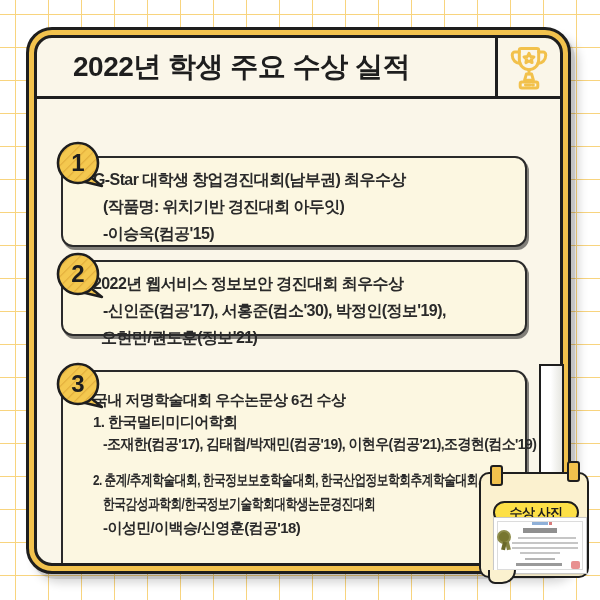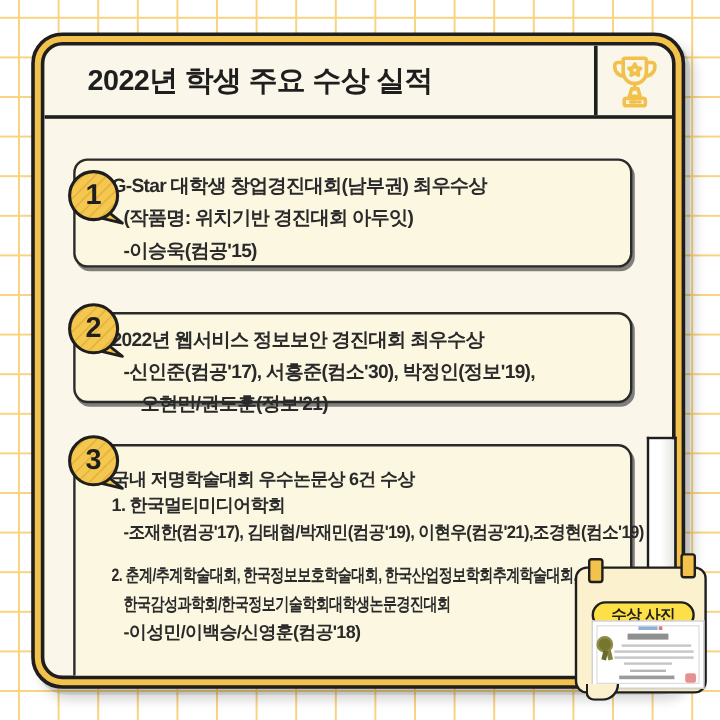--- a/index.html
+++ b/index.html
@@ -14,37 +14,37 @@
   
   .card{position:absolute;left:26px;top:27px;width:539px;height:541px;
     background:#F2C24D;border:3px solid #1e1e1e;border-radius:26px;
     box-shadow:4px 5px 0 rgba(0,0,0,0.10),8px 9px 10px rgba(0,0,0,0.16);z-index:1;}
   .card-inner{position:absolute;left:5px;top:5px;right:5px;bottom:5px;
     background:#FAF6E9;border:3px solid #1e1e1e;border-radius:18px;overflow:hidden;}
 
   
   .header{display:flex;height:58px;border-bottom:3px solid #1e1e1e;}
   .header-title-cell{flex:1;display:flex;align-items:center;padding-left:36px;}
-  .header-title{font-size:24px;font-weight:800;color:#1e1e1e;letter-spacing:-0.5px;}
+  .header-title{font-size:28px;font-weight:800;color:#1e1e1e;letter-spacing:-0.5px;}
   .trophy-cell{width:62px;border-left:3px solid #1e1e1e;display:flex;align-items:center;justify-content:center;}
 
   
   .content{position:relative;width:100%;height:calc(100% - 61px);}
   .award-box{position:absolute;left:24px;width:466px;background:#FCF7E1;
     border:2.5px solid #2a2a2a;border-radius:12px;
     box-shadow:2px 3px 0 rgba(30,30,30,0.55);box-sizing:border-box;
     padding:8px 10px 6px 30px;color:#2a2a2a;font-weight:700;}
-  .box1{top:33px;height:91px;}
+  .box1{top:57px;height:91px;}
   .box2{top:161px;height:76px;}
   .box3{top:271px;height:240px;padding-top:17px;}
   .ln{margin:0;font-size:16px;line-height:27px;letter-spacing:-0.6px;white-space:nowrap;}
   .box3 .ln{font-size:15px;line-height:22px;}
   .box3 .grp2{line-height:24px;}
   .i1{margin-left:10px;}
-  .i2{margin-left:24px;}
+  .i2{margin-left:8px;}
   .c95{transform:scaleX(0.93);transform-origin:0 50%;}
   .c80{transform:scaleX(0.78);transform-origin:0 50%;font-size:15px;}
   .spacer{height:13px;}
 
   
   .badge{position:absolute;width:52px;height:52px;z-index:5;}
   .badge-1{left:18px;top:41px;}
   .badge-2{left:18px;top:152px;}
   .badge-3{left:18px;top:262px;}
   .badge .num{position:absolute;left:0;top:0;width:46px;height:46px;

